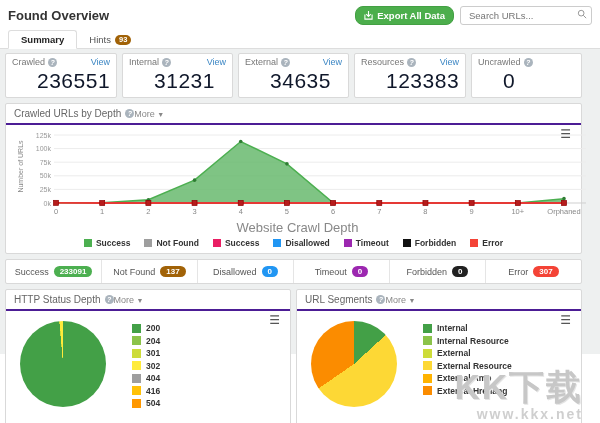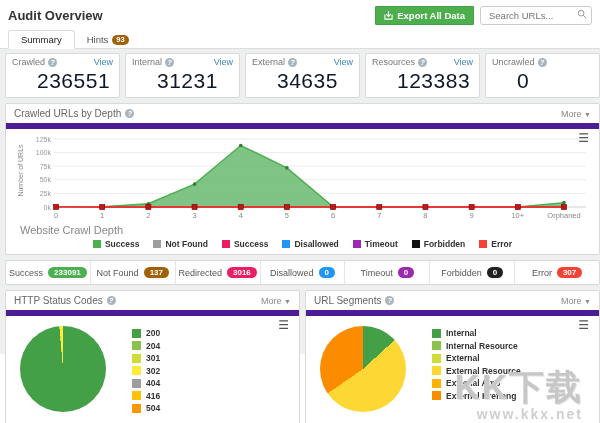--- a/index.html
+++ b/index.html
@@ -6,65 +6,65 @@
   html,body { width:600px; height:423px; overflow:hidden; background:#fff;
     font-family:"Liberation Sans", sans-serif; position:relative; }
 
   
   .app-header { display:flex; align-items:center; justify-content:space-between;
     padding:5px 8px 4px 8px; background:#fff; }
   .app-title { font-size:13px; font-weight:bold; color:#333; }
   .header-right { display:flex; align-items:center; gap:6px; }
   .btn-export { display:inline-flex; align-items:center; gap:4px; background:#4cae4c;
     color:#fff; font-size:9.5px; font-weight:bold; border:1px solid #43a043;
-    border-radius:1px; padding:3px 8px; cursor:pointer; }
+    border-radius:8px; padding:3px 8px; cursor:pointer; }
   .search-wrap { position:relative; }
-  .search-input { width:112px; height:19px; border:1px solid #ccc; border-radius:3px;
+  .search-input { width:132px; height:19px; border:1px solid #ccc; border-radius:3px;
     font-size:9.5px; padding:0 20px 0 8px; color:#555; outline:none; }
   .search-icon { position:absolute; right:5px; top:4px; }
 
   
   .tabbar { display:flex; align-items:flex-end; padding:0 8px; background:#fff;
     border-bottom:1px solid #ddd; height:20px; }
   .tab { font-size:9.5px; color:#555; padding:3px 12px; cursor:pointer;
     display:flex; align-items:center; gap:4px; }
   .tab.active { background:#fff; border:1px solid #ddd; border-bottom:1px solid #fff;
-    border-radius:3px 3px 0 0; font-weight:normal; color:#222; margin-bottom:-1px; }
+    border-radius:3px 3px 0 0; font-weight:bold; color:#222; margin-bottom:-1px; }
   .badge-red { background:#a16207; color:#fff; font-size:7.5px; font-weight:bold;
     border-radius:8px; padding:1px 4px; line-height:8px; }
 
   
-  .dash { background:#eef0f0; padding:4px 0 2px 5px; height:305px; }
+  .dash { background:#eef0f0; padding:4px 18px 2px 5px; height:305px; }
 
   
   .cards { display:flex; gap:5px; margin-bottom:5px; }
   .card { flex:1; background:#fff; border:1px solid #d9d9d9; border-radius:2px; }
   .card-top { display:flex; justify-content:space-between; align-items:center;
     padding:3px 6px 1px 6px; }
   .card-label { font-size:9px; color:#777; display:flex; align-items:center; gap:3px; }
   .view-link { font-size:9px; color:#3b86c4; text-decoration:none; cursor:pointer; }
   .card-value { font-size:21px; color:#0f172a; padding:1px 6px 4px 6px; letter-spacing:0.5px;margin-left:25px; }
   .help { display:inline-block; width:9px; height:9px; border-radius:50%;
     background:#aab4bd; color:#fff; font-size:7px; line-height:9px; text-align:center;
     font-weight:bold; cursor:pointer; }
 
   
   .panel { background:#fff; border:1px solid #d9d9d9; border-radius:2px; }
-  .panel-head { display:flex; justify-content:space-between; align-items:center;
-    padding:4px 8px; border-bottom:6px solid #4c1d95; }
+  .panel-head { display:flex; align-items:center;
+    padding:4px 8px; border-bottom:2px solid #4c1d95; }
   .panel-title { font-size:10px; color:#666; display:flex; align-items:center; gap:4px; }
   .more-dd { font-size:9px; color:#888; cursor:pointer; }
   .more-dd .caret { font-size:7px; }
 
   
   .depth-panel { margin-bottom:5px; }
   .chart-wrap { position:relative; padding:2px 6px 0 14px; }
   .ylab { position:absolute; left:-16px; top:38px; font-size:7px; color:#888;
     transform:rotate(-90deg); width:60px; text-align:center; }
-  .xlab { font-size:11px; color:#888; margin-top:-3px; }
+  .xlab { text-align:center; font-size:13px; color:#888; margin-top:-3px; }
   .menu-ico { position:absolute; right:10px; top:4px; font-size:12px; color:#555;
     cursor:pointer; line-height:10px; }
   .chart-legend { display:flex; justify-content:center; gap:14px; padding:3px 0 5px 0; }
   .litem { display:flex; align-items:center; gap:4px; font-size:8.5px; font-weight:bold;
     color:#333; cursor:pointer; }
   .lsq { width:8px; height:8px; display:inline-block; }
 
   
   .status-row { display:flex; align-items:center; height:25px; margin-bottom:5px; }
   .scell { flex:1; display:flex; align-items:center; justify-content:center; gap:5px;
@@ -91,21 +91,21 @@
   .wm1 { font-size:35px; font-weight:bold; color:#c7c7c7; line-height:38px;
     letter-spacing:2px; text-shadow:1px 1px 0 #e4e4e4; }
   .wm2 { font-size:14px; font-weight:bold; color:#cfcfcf; letter-spacing:2px; }
 
   svg text { font-family:"Liberation Sans", sans-serif; }
 </style>
 </head>
 <body>
 
 <div class="app-header">
-  <div class="app-title">Audit Overview</div>
+  <div class="app-title">Found Overview</div>
   <div class="header-right">
     <button class="btn-export">
       <svg width="9" height="9" viewBox="0 0 10 10">
           <path d="M1 4v5h8V4M5 0v6M2.5 3.5L5 6l2.5-2.5" stroke="#fff" stroke-width="1.2" fill="none"></path>
         </svg>
       <span>Export All Data</span>
     </button>
     <div class="search-wrap">
       <input class="search-input" placeholder="Search URLs..." style="">
       <svg class="search-icon" width="10" height="10" viewBox="0 0 12 12">
@@ -282,24 +282,20 @@
   <div class="panel status-row">
     <div class="scell">
         <span class="slabel">Success</span>
         <span class="spill" style="background-color: rgb(76, 175, 80);">233091</span>
       </div>
     <div class="scell">
         <span class="slabel">Not Found</span>
         <span class="spill" style="background-color: #a16207;">137</span>
       </div>
     <div class="scell">
-        <span class="slabel">Redirected</span>
-        <span class="spill" style="background-color: rgb(233, 30, 99);">3016</span>
-      </div>
-    <div class="scell">
         <span class="slabel">Disallowed</span>
         <span class="spill" style="background-color: rgb(33, 150, 243);">0</span>
       </div>
     <div class="scell">
         <span class="slabel">Timeout</span>
         <span class="spill" style="background-color: rgb(156, 39, 176);">0</span>
       </div>
     <div class="scell">
         <span class="slabel">Forbidden</span>
         <span class="spill" style="background-color: rgb(33, 33, 33);">0</span>
@@ -307,21 +303,21 @@
     <div class="scell">
         <span class="slabel">Error</span>
         <span class="spill" style="background-color: rgb(244, 67, 54);">307</span>
       </div>
   </div>
 
   <div class="pies">
     <div class="panel pie-panel">
       <div class="panel-head">
         <span class="panel-title">
-            <span>HTTP Status Codes</span>
+            <span>HTTP Status Depth</span>
             <i class="help">?</i>
           </span>
         <span class="more-dd"><span>More</span> <span class="caret">▼</span></span>
       </div>
       <div class="pie-body">
         <span class="menu-ico">☰</span>
         <div class="pie" style="background: conic-gradient(rgb(67, 160, 71) 0deg, rgb(67, 160, 71) 354.96deg, rgb(205, 220, 57) 354.96deg, rgb(205, 220, 57) 355.68deg, rgb(255, 235, 59) 355.68deg, rgb(255, 235, 59) 360deg);"></div>
         <div class="pie-legend">
           <span class="plitem">
               <i class="plsq" style="background-color: rgb(67, 160, 71);"></i>

